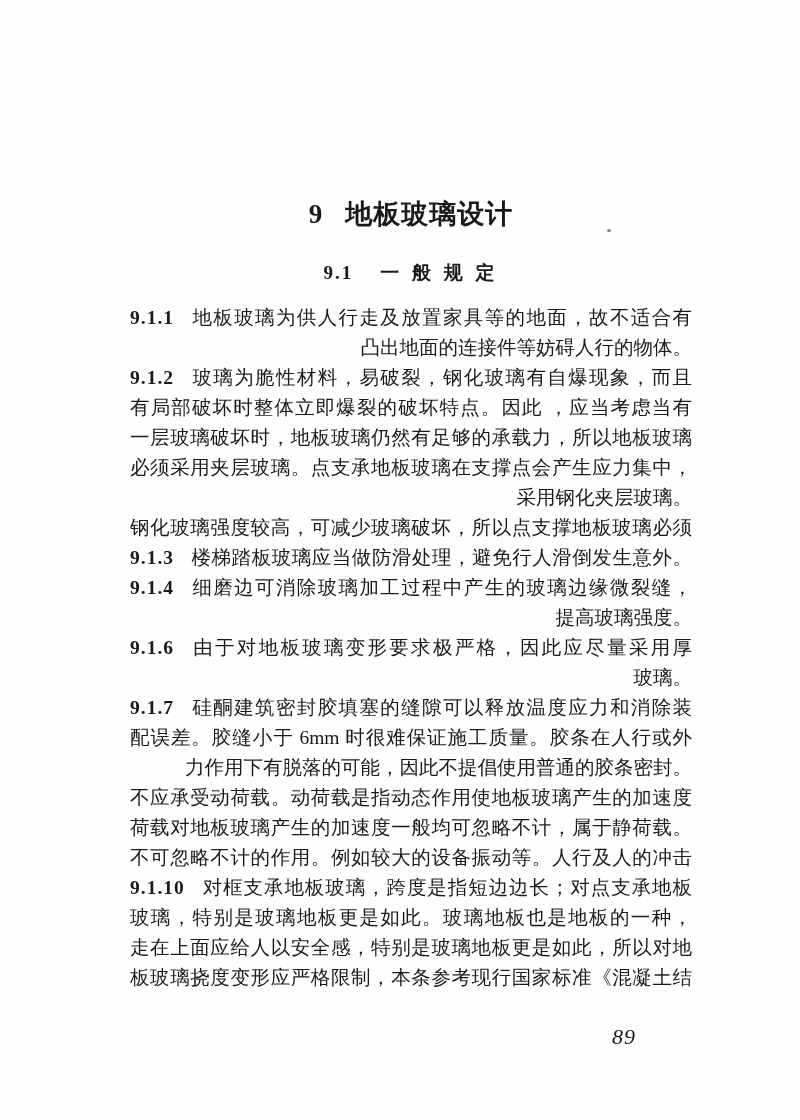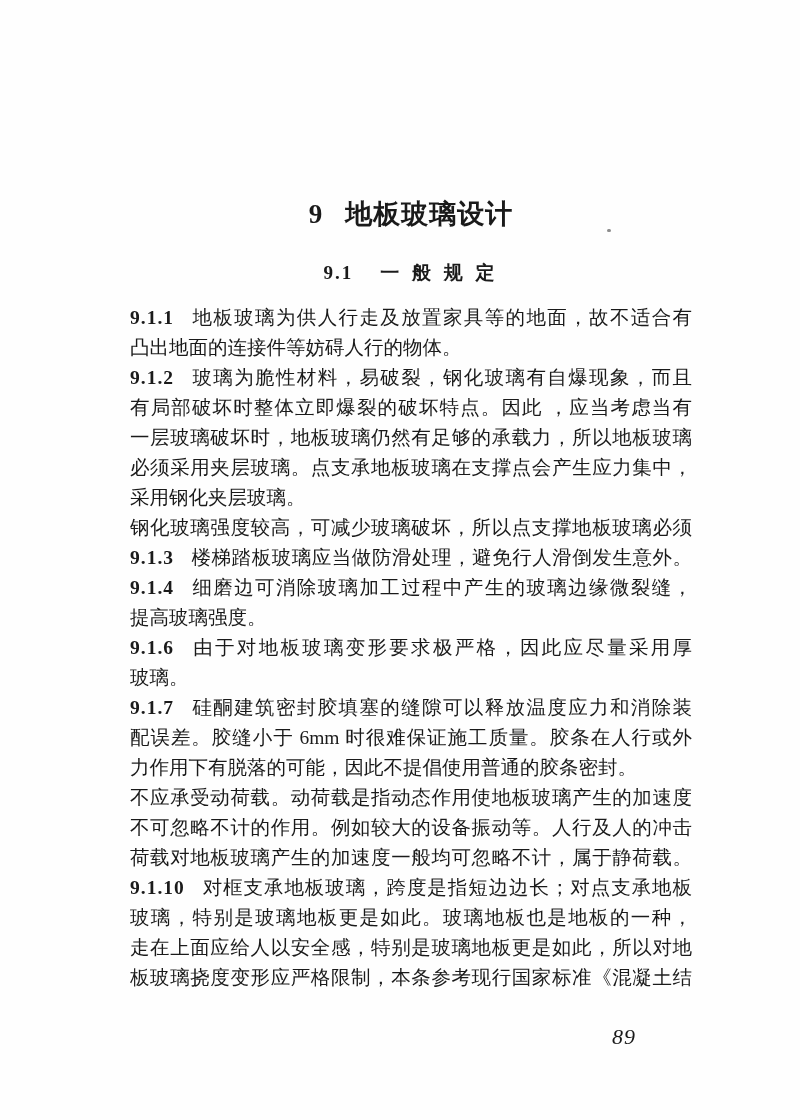--- a/index.html
+++ b/index.html
@@ -47,21 +47,21 @@
     position: absolute;
     top: 303px;
     left: 130px;
     width: 562px;
     font-size: 19.5px;
   }
   .line {
     height: 30px;
     line-height: 30px;
     overflow: hidden;
-    text-align: left;
+    text-align: right;
     white-space: normal;
   }
   .line.fill {
     text-align: justify;
     text-align-last: justify;
     text-justify: inter-character;
   }
   .clause-num {
     font-weight: 700;
     letter-spacing: 1px;
@@ -111,22 +111,22 @@
       <div class="line fill">钢化玻璃强度较高，可减少玻璃破坏，所以点支撑地板玻璃必须</div>
       <div class="line fill"><span class="clause-num">9.1.3</span>楼梯踏板玻璃应当做防滑处理，避免行人滑倒发生意外。</div>
       <div class="line fill"><span class="clause-num">9.1.4</span>细磨边可消除玻璃加工过程中产生的玻璃边缘微裂缝，</div>
       <div class="line">提高玻璃强度。</div>
       <div class="line fill"><span class="clause-num">9.1.6</span>由于对地板玻璃变形要求极严格，因此应尽量采用厚</div>
       <div class="line">玻璃。</div>
       <div class="line fill"><span class="clause-num">9.1.7</span>硅酮建筑密封胶填塞的缝隙可以释放温度应力和消除装</div>
       <div class="line fill">配误差。胶缝小于 6mm 时很难保证施工质量。胶条在人行或外</div>
       <div class="line">力作用下有脱落的可能，因此不提倡使用普通的胶条密封。</div>
       <div class="line fill">不应承受动荷载。动荷载是指动态作用使地板玻璃产生的加速度</div>
+      <div class="line fill">荷载对地板玻璃产生的加速度一般均可忽略不计，属于静荷载。</div>
       <div class="line fill">不可忽略不计的作用。例如较大的设备振动等。人行及人的冲击</div>
-      <div class="line fill">荷载对地板玻璃产生的加速度一般均可忽略不计，属于静荷载。</div>
       <div class="line fill"><span class="clause-num">9.1.10</span>对框支承地板玻璃，跨度是指短边边长；对点支承地板</div>
       <div class="line fill">玻璃，特别是玻璃地板更是如此。玻璃地板也是地板的一种，</div>
       <div class="line fill">走在上面应给人以安全感，特别是玻璃地板更是如此，所以对地</div>
       <div class="line fill">板玻璃挠度变形应严格限制，本条参考现行国家标准《混凝土结</div>
     </div>
 
   <div class="page-number">89</div>
 
 </div>
 

